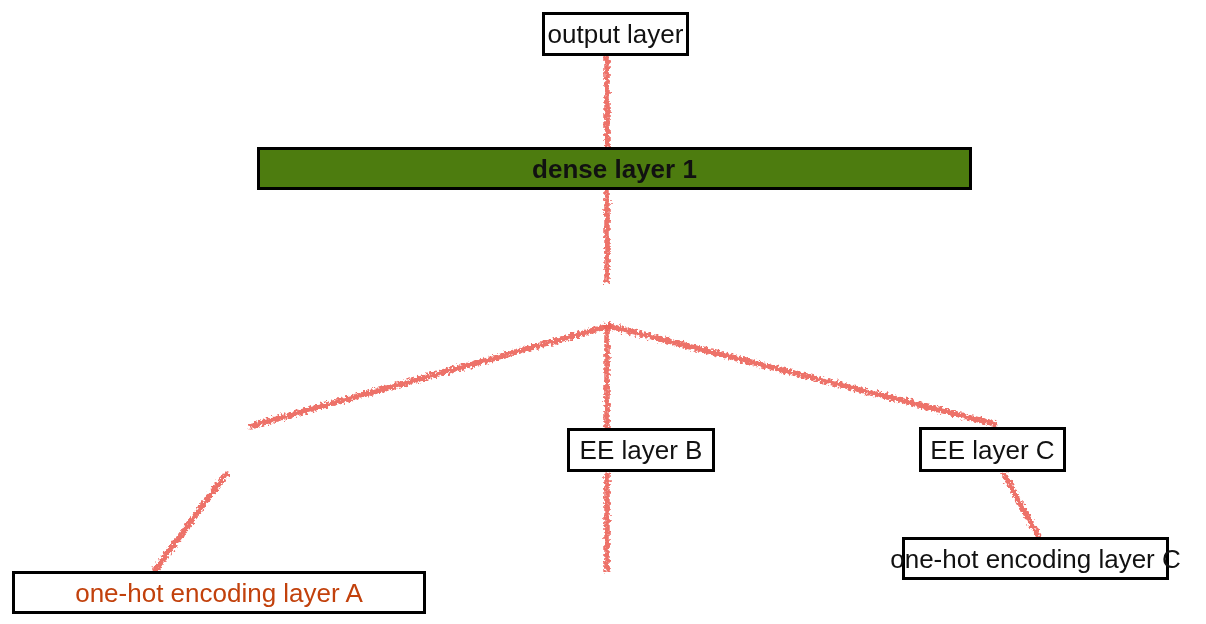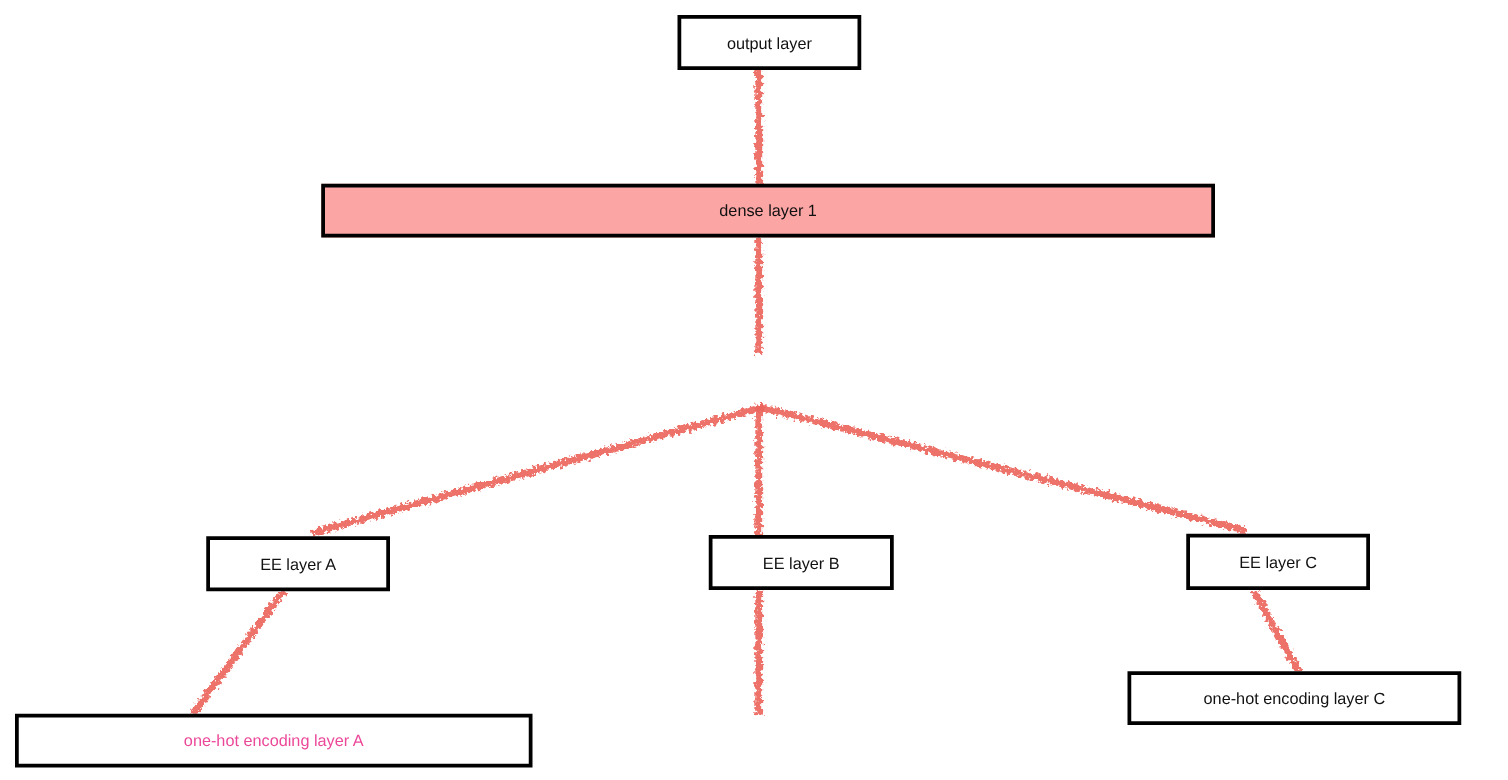--- a/index.html
+++ b/index.html
@@ -24,21 +24,21 @@
     pointer-events: none;
   }
   .node {
     position: absolute;
     box-sizing: border-box;
     background: #ffffff;
     border: 3px solid #000000;
     display: flex;
     align-items: center;
     justify-content: center;
-    font-size: 13px;
+    font-size: 26px;
     line-height: 1;
     color: #111111;
     white-space: nowrap;
   }
 </style>
 </head>
 <body>
 
 <div class="canvas">
 
@@ -57,32 +57,29 @@
         <line x1="609" y1="326" x2="995" y2="424" stroke="#ec655c" stroke-width="5.5" stroke-opacity="0.92"></line>
         <line x1="226" y1="474" x2="156" y2="569" stroke="#ec655c" stroke-width="5.5" stroke-opacity="0.92"></line>
         <line x1="607" y1="473" x2="607" y2="570" stroke="#ec655c" stroke-width="5.5" stroke-opacity="0.92"></line>
         <line x1="1004" y1="474" x2="1056" y2="569" stroke="#ec655c" stroke-width="5.5" stroke-opacity="0.92"></line>
       </g>
   </svg>
 
   <div class="node" style="left: 542px; top: 12px; width: 147px; height: 44px; border-color: rgb(0, 0, 0); background: rgb(255, 255, 255); color: rgb(17, 17, 17);">
     <span>output layer</span>
   </div>
-  <div class="node" style="left: 257px; top: 147px; width: 715px; height: 43px; border-color: rgb(0, 0, 0); background: #fca5a5; color: rgb(17, 17, 17);">
+  <div class="node" style="left: 257px; top: 147px; width: 715px; height: 43px; border-color: rgb(0, 0, 0); background: #4d7c0f; color: rgb(17, 17, 17); font-weight: bold;">
     <span>dense layer 1</span>
-  </div>
-  <div class="node" style="left: 165px; top: 429px; width: 147px; height: 44px; border-color: rgb(0, 0, 0); background: rgb(255, 255, 255); color: rgb(17, 17, 17);">
-    <span>EE layer A</span>
   </div>
   <div class="node" style="left: 542px; top: 428px; width: 148px; height: 44px; border-color: rgb(0, 0, 0); background: rgb(255, 255, 255); color: rgb(17, 17, 17); margin-left: 25px;">
     <span>EE layer B</span>
   </div>
-  <div class="node" style="left: 949px; top: 427px; width: 147px; height: 45px; border-color: rgb(0, 0, 0); background: rgb(255, 255, 255); color: rgb(17, 17, 17);">
+  <div class="node" style="left: 919px; top: 427px; width: 147px; height: 45px; border-color: rgb(0, 0, 0); background: rgb(255, 255, 255); color: rgb(17, 17, 17);">
     <span>EE layer C</span>
   </div>
-  <div class="node" style="left: 12px; top: 571px; width: 414px; height: 43px; border-color: rgb(0, 0, 0); background: rgb(255, 255, 255); color: #ec4899;">
+  <div class="node" style="left: 12px; top: 571px; width: 414px; height: 43px; border-color: rgb(0, 0, 0); background: rgb(255, 255, 255); color: #c2410c;">
     <span>one-hot encoding layer A</span>
   </div>
   <div class="node" style="left: 862px; top: 537px; width: 267px; height: 43px; border-color: rgb(0, 0, 0); background: rgb(255, 255, 255); color: rgb(17, 17, 17); margin-left: 40px;">
     <span>one-hot encoding layer C</span>
   </div>
 
 </div>
 
 </body></html>

